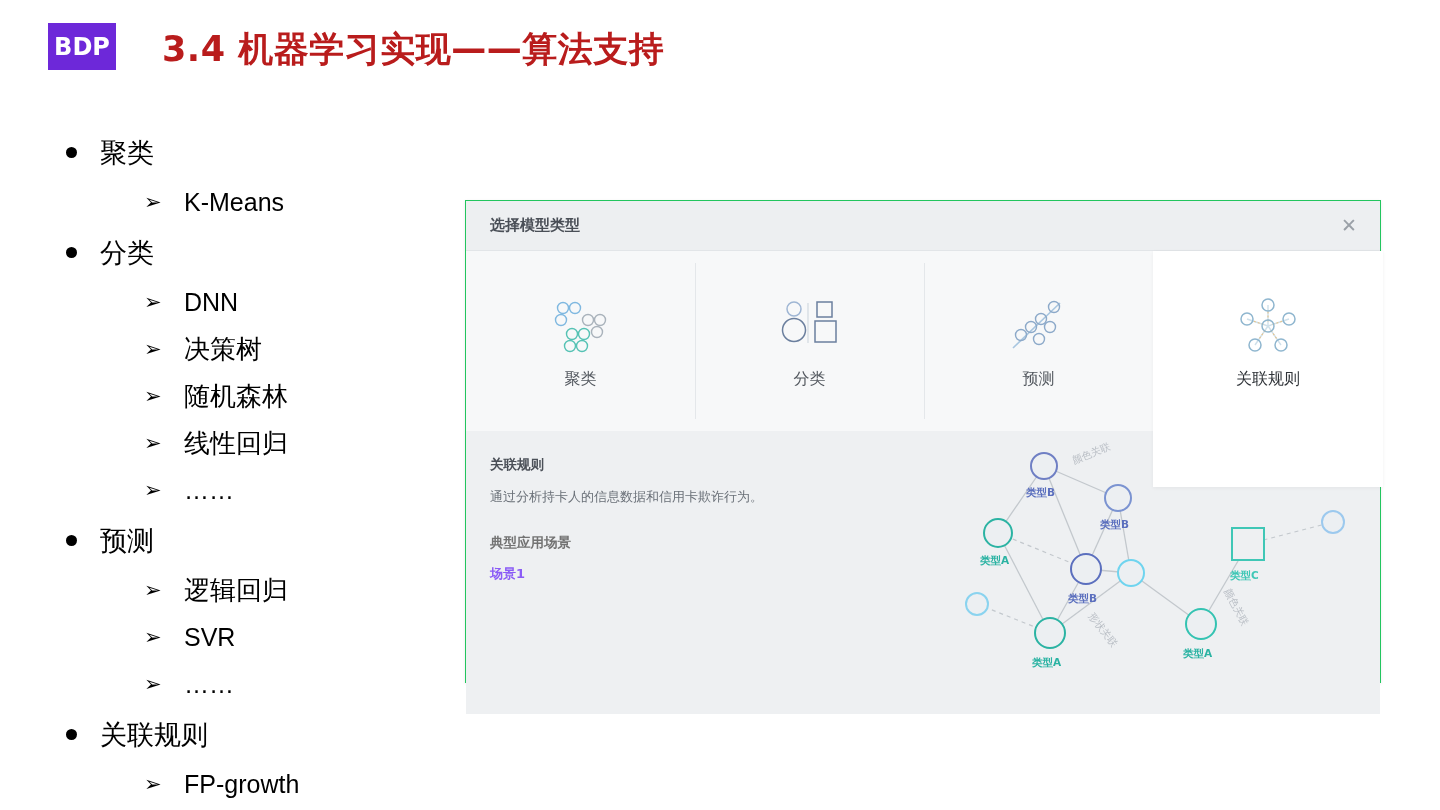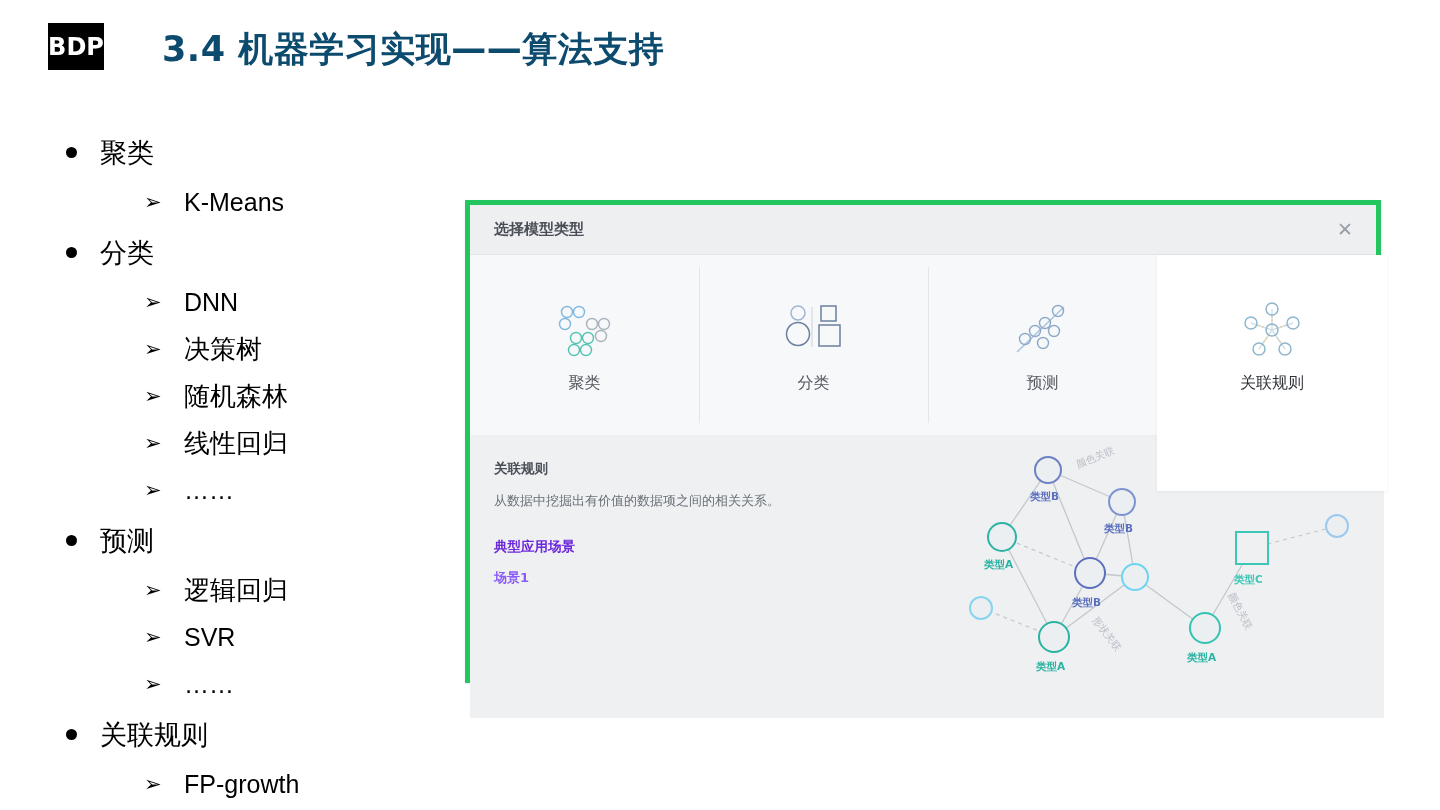--- a/index.html
+++ b/index.html
@@ -20,42 +20,42 @@
   #slide-header {
     position: absolute;
     left: 0; top: 0;
     width: 1440px;
     height: 110px;
   }
   #brand-logo {
     position: absolute;
     left: 48px;
     top: 23px;
-    width: 56px;
+    width: 68px;
     height: 47px;
-    background: #000000;
+    background: #6d28d9;
     display: flex;
     align-items: center;
     justify-content: center;
   }
   #brand-logo .logo-text {
     color: #ffffff;
     font-family: "DejaVu Sans", sans-serif;
     font-size: 24px;
     font-weight: 700;
     letter-spacing: 0px;
   }
   #page-title {
     position: absolute;
     left: 162px;
     top: 26px;
     font-family: "DejaVu Sans", sans-serif;
     font-size: 35px;
     font-weight: 700;
-    color: #0c4a6e;
+    color: #b91c1c;
     letter-spacing: 0.5px;
     white-space: nowrap;
   }
 
   
   #outline {
     position: absolute;
     left: 56px;
     top: 126px;
     width: 400px;
@@ -100,21 +100,21 @@
   }
 
   
   #model-dialog {
     position: absolute;
     left: 465px;
     top: 200px;
     width: 916px;
     height: 483px;
     background: #eef0f2;
-    border: 5px solid #22c55e;
+    border: 1px solid #22c55e;
     box-shadow: 0 1px 3px rgba(0,0,0,0.08);
     box-sizing: border-box;
   }
   #dialog-header {
     position: relative;
     height: 50px;
     background: #edeff1;
     border-bottom: 1px solid #e2e5e8;
     box-sizing: border-box;
   }
@@ -216,21 +216,21 @@
     font-family: "DejaVu Sans", sans-serif;
     font-size: 13px;
     color: #6a7078;
     margin: 0 0 28px 0;
     line-height: 19px;
   }
   .ct-heading2 {
     font-family: "DejaVu Sans", sans-serif;
     font-size: 13.5px;
     font-weight: 700;
-    color: #6d28d9;
+    color: #737373;
     margin: 0 0 11px 0;
   }
   .scenario {
     position: relative;
     padding-left: 58px;
     margin-bottom: 8px;
     font-family: "DejaVu Sans", sans-serif;
     font-size: 13px;
     color: #6a7078;
     line-height: 21px;
@@ -358,21 +358,21 @@
           </svg>
         </div>
         <div class="tab-label">关联规则</div>
       </div>
     </div>
 
   <div id="dialog-content">
 
     <div id="content-text">
       <p class="ct-heading">关联规则</p>
-      <p class="ct-desc">从数据中挖掘出有价值的数据项之间的相关关系。</p>
+      <p class="ct-desc">通过分析持卡人的信息数据和信用卡欺诈行为。</p>
       <p class="ct-heading2">典型应用场景</p>
       <div id="scenario-list">
           <div class="scenario"><span class="sc-label">场景1</span></div>
         </div>
     </div>
 
     <div id="assoc-graph">
         <svg width="420" height="275" viewBox="0 0 420 275">
           <line x1="88" y1="30" x2="162" y2="62" stroke="#c3c8cd" stroke-width="1.3"></line>
           <line x1="88" y1="30" x2="42" y2="97" stroke="#c3c8cd" stroke-width="1.3"></line>

